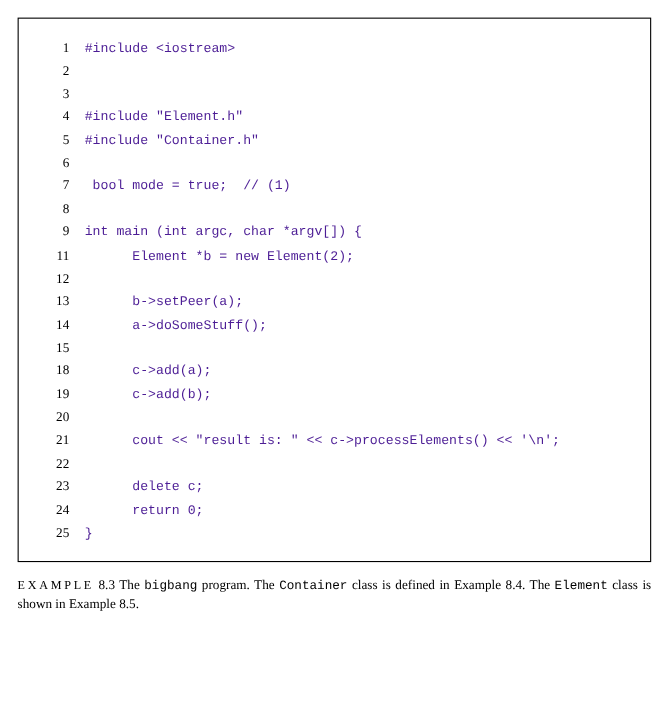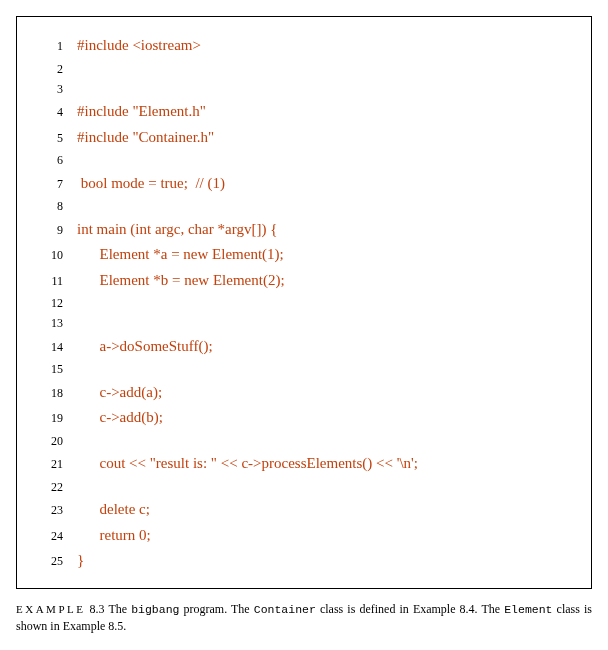--- a/index.html
+++ b/index.html
@@ -25,24 +25,24 @@
   .lineno {
     width: 28px;
     text-align: right;
     font-family: Georgia, serif;
     font-size: 12px;
     color: #000;
     flex-shrink: 0;
     padding-right: 14px;
   }
   .code {
-    font-family: Liberation Serif, serif;
-    font-size: 15px;
+    font-family: Liberation Mono, monospace;
+    font-size: 12px;
     white-space: pre;
-    color: #c2410c;
+    color: #4c1d95;
   }
   .caption {
     font-family: Georgia, 'Times New Roman', serif;
     font-size: 12px;
     line-height: 1.45;
     color: #000;
     text-align: justify;
     margin-top: 12px;
   }
   .caption-lead {
@@ -87,32 +87,29 @@
     </div>
     <div class="code-line">
       <span class="lineno">8</span>
       <span class="code"></span>
     </div>
     <div class="code-line">
       <span class="lineno">9</span>
       <span class="code">int main (int argc, char *argv[]) {</span>
     </div>
     <div class="code-line">
-      <span class="lineno">10</span>
-      <span class="code">      Element *a = new Element(1);</span>
-    </div>
-    <div class="code-line">
       <span class="lineno">11</span>
       <span class="code">      Element *b = new Element(2);</span>
     </div>
     <div class="code-line">
       <span class="lineno">12</span>
     </div>
     <div class="code-line">
       <span class="lineno">13</span>
+      <span class="code">      b-&gt;setPeer(a);</span>
     </div>
     <div class="code-line">
       <span class="lineno">14</span>
       <span class="code">      a-&gt;doSomeStuff();</span>
     </div>
     <div class="code-line">
       <span class="lineno">15</span>
       <span class="code"></span>
     </div>
     <div class="code-line">

